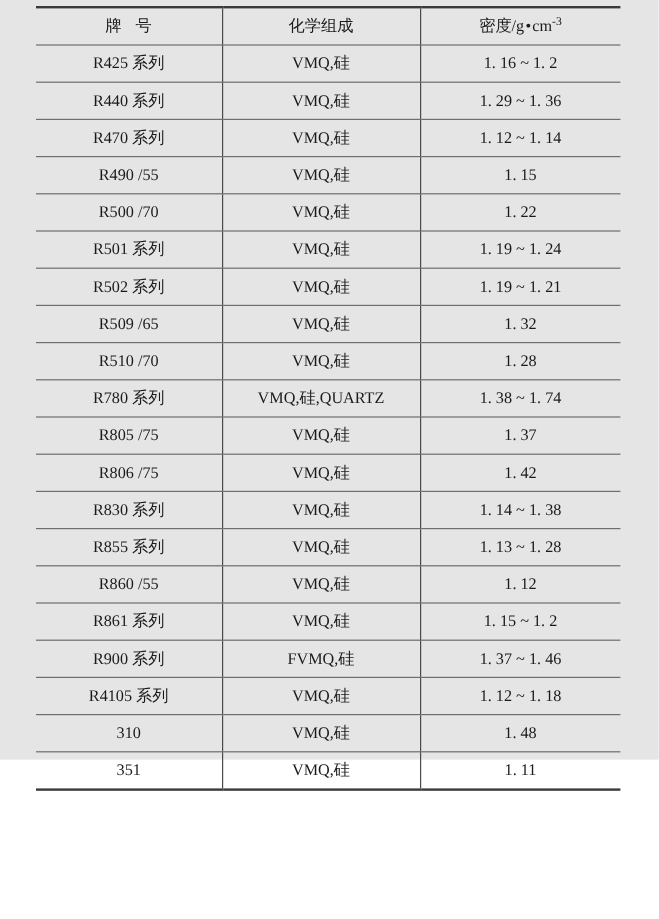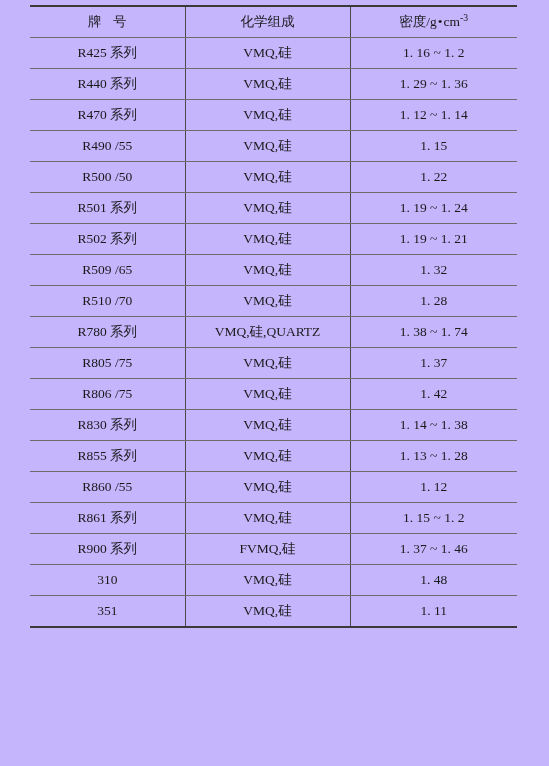--- a/index.html
+++ b/index.html
@@ -11,22 +11,22 @@
     width: 549px;
     height: 766px;
     overflow: hidden;
     font-family: "Liberation Serif", "DejaVu Serif", serif;
     color: #1a1a1a;
   }
 
   .sheet {
     position: relative;
     width: 549px;
-    height: 766px;
-    background: #c4b5fd;
+    height: 633px;
+    background: #e5e5e5;
   }
 
   .grade-table {
     position: absolute;
     left: 30px;
     top: 5px;
     width: 487px;
     border-collapse: collapse;
     table-layout: fixed;
   }
@@ -120,21 +120,21 @@
           <td class="col-grade">R470 系列</td>
           <td class="col-comp">VMQ,硅</td>
           <td class="col-density">1. 12 ~ 1. 14</td>
         </tr>
         <tr>
           <td class="col-grade">R490 /55</td>
           <td class="col-comp">VMQ,硅</td>
           <td class="col-density">1. 15</td>
         </tr>
         <tr>
-          <td class="col-grade">R500 /50</td>
+          <td class="col-grade">R500 /70</td>
           <td class="col-comp">VMQ,硅</td>
           <td class="col-density">1. 22</td>
         </tr>
         <tr>
           <td class="col-grade">R501 系列</td>
           <td class="col-comp">VMQ,硅</td>
           <td class="col-density">1. 19 ~ 1. 24</td>
         </tr>
         <tr>
           <td class="col-grade">R502 系列</td>
@@ -185,20 +185,25 @@
           <td class="col-grade">R861 系列</td>
           <td class="col-comp">VMQ,硅</td>
           <td class="col-density">1. 15 ~ 1. 2</td>
         </tr>
         <tr>
           <td class="col-grade">R900 系列</td>
           <td class="col-comp">FVMQ,硅</td>
           <td class="col-density">1. 37 ~ 1. 46</td>
         </tr>
         <tr>
+          <td class="col-grade">R4105 系列</td>
+          <td class="col-comp">VMQ,硅</td>
+          <td class="col-density">1. 12 ~ 1. 18</td>
+        </tr>
+        <tr>
           <td class="col-grade">310</td>
           <td class="col-comp">VMQ,硅</td>
           <td class="col-density">1. 48</td>
         </tr>
         <tr>
           <td class="col-grade">351</td>
           <td class="col-comp">VMQ,硅</td>
           <td class="col-density">1. 11</td>
         </tr>
       </tbody>

